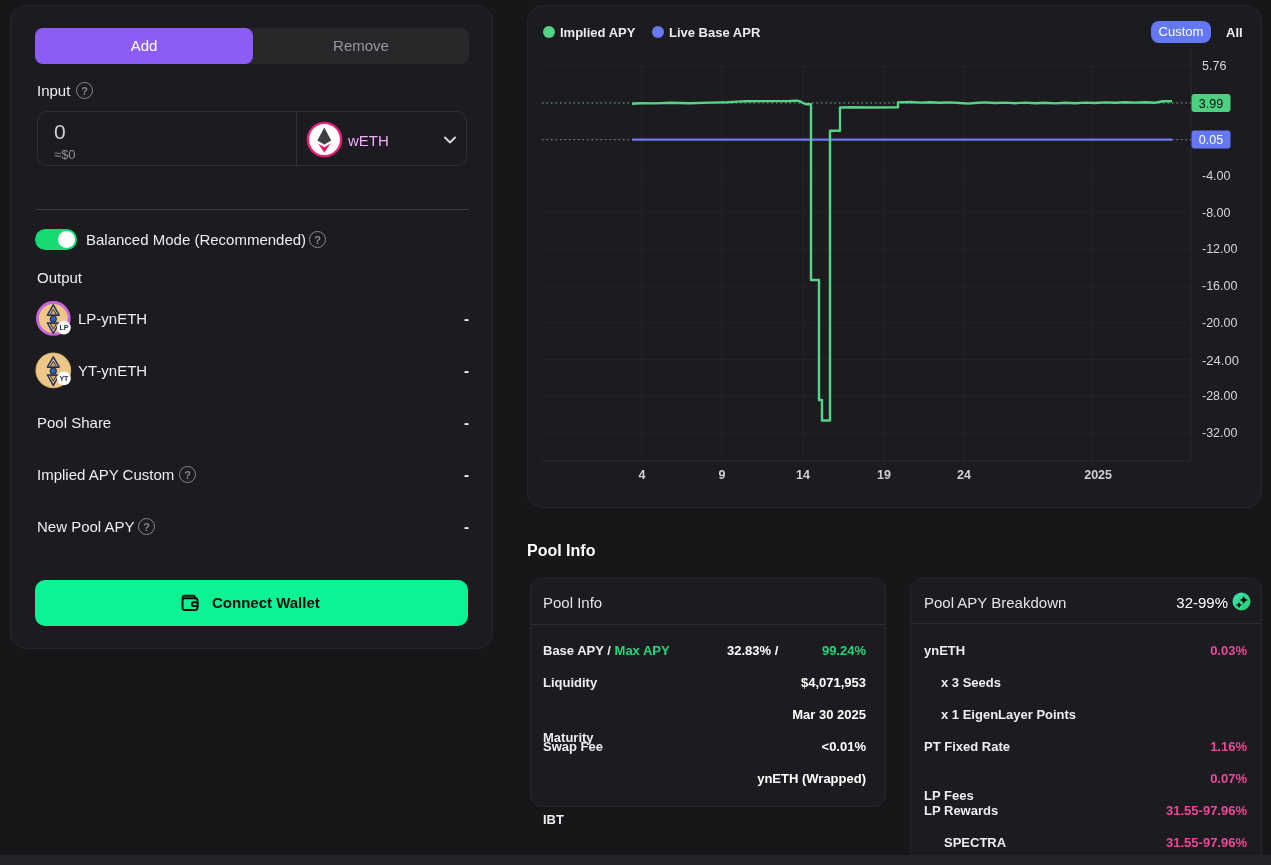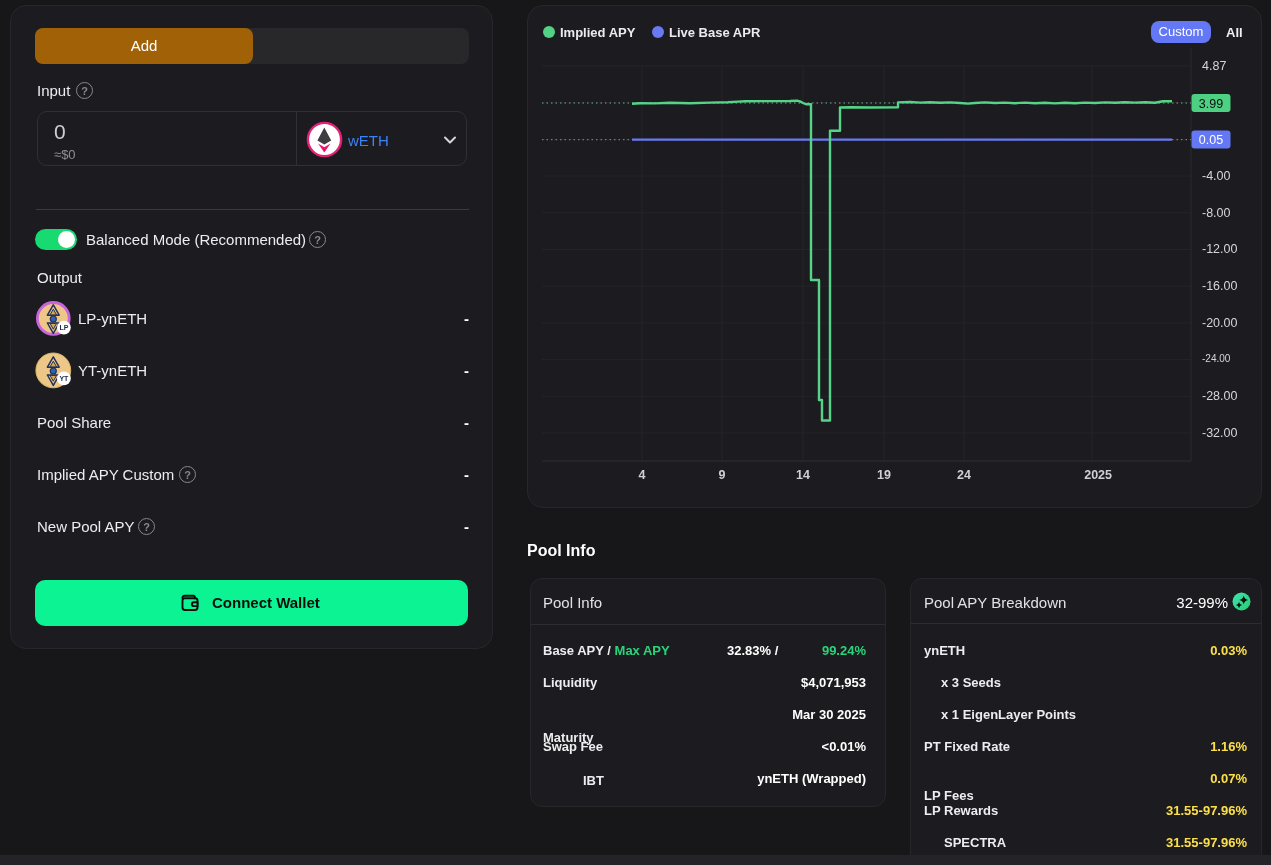--- a/index.html
+++ b/index.html
@@ -6,46 +6,48 @@
     font-family:"Liberation Sans", sans-serif;}
   .abs{position:absolute;}
   #stage{position:relative;width:1271px;height:865px;background:#17171a;}
   .card{position:absolute;background:#1c1c20;border:1px solid #26262b;border-radius:16px;box-sizing:border-box;}
   .lbl{color:#ededef;font-size:15px;font-weight:500;}
   .dash{color:#fff;font-size:15px;font-weight:700;}
   .qicon{display:inline-block;width:17px;height:17px;border:1.5px solid #87878d;border-radius:50%;
     color:#87878d;font-size:11px;font-weight:700;text-align:center;line-height:17px;box-sizing:border-box;}
   .row{color:#ededf0;font-size:13px;font-weight:700;text-align:center;}
   .rowv{color:#ffffff;font-size:13px;font-weight:700;left:666px;width:200px;text-align:right;}
-  .rowv2{color:#fde047;font-size:13px;font-weight:700;left:1047px;width:200px;text-align:right;}
+  .rowv2{color:#ec4899;font-size:13px;font-weight:700;left:1047px;width:200px;text-align:right;}
 </style>
 </head>
 <body>
 <div id="stage">
 
   <div class="card" style="left:10px;top:5px;width:483px;height:644px;"></div>
 
   <div class="abs" style="left:35px;top:28px;width:434px;height:36px;background:#28282b;border-radius:8px;"></div>
-  <div class="abs" style="left:35px;top:28px;width:218px;height:36px;background:#a16207;border-radius:8px;
+  <div class="abs" style="left:35px;top:28px;width:218px;height:36px;background:#8b5cf6;border-radius:8px;
       color:#fff;font-size:15px;font-weight:500;text-align:center;line-height:36px;">Add</div>
+  <div class="abs" style="left:253px;top:28px;width:216px;height:36px;color:#97979d;font-size:15px;font-weight:500;
+      text-align:center;line-height:36px;">Remove</div>
 
   <div class="abs lbl" style="left:37px;top:82px;">Input</div>
   <div class="abs qicon" style="left:76px;top:82px;">?</div>
 
   <div class="abs" style="left:37px;top:111px;width:430px;height:55px;border:1px solid #2f2f34;border-radius:10px;box-sizing:border-box;"></div>
   <div class="abs" style="left:296px;top:112px;width:1px;height:53px;background:#2f2f34;"></div>
   <div class="abs" style="left:54px;top:120px;color:#cfcfd2;font-size:21px;font-weight:500;">0</div>
   <div class="abs" style="left:54px;top:147px;color:#8f8f95;font-size:13px;">≈$0</div>
 
   <svg class="abs" style="left:306px;top:121px;" width="37" height="37" viewBox="0 0 37 37">
     <circle cx="18.5" cy="18.5" r="16.6" fill="#ffffff" stroke="#e61f78" stroke-width="2.4"></circle>
     <polygon points="18.3,6.6 25.2,19.5 18.3,23.4 11.4,19.5" fill="#3d3d42"></polygon>
     <polygon points="12.1,22.6 18.3,26.3 24.5,22.6 18.3,31.4" fill="#f20d70"></polygon>
   </svg>
-  <div class="abs" style="left:348px;top:132px;color:#3b82f6;font-size:15px;font-weight:500;">wETH</div>
+  <div class="abs" style="left:348px;top:132px;color:#f0abfc;font-size:15px;font-weight:500;">wETH</div>
   <svg class="abs" style="left:443px;top:133px;" width="14" height="14" viewBox="0 0 14 14">
     <polyline points="2,4.5 7,9.5 12,4.5" fill="none" stroke="#d6d6da" stroke-width="2" stroke-linecap="round" stroke-linejoin="round"></polyline>
   </svg>
 
   <div class="abs" style="left:36px;top:209px;width:433px;height:1px;background:#3a3a3f;"></div>
 
   <div class="abs" style="left:35px;top:229px;width:42px;height:21px;background:#17da70;border-radius:11px;"></div>
   <div class="abs" style="left:58px;top:231px;width:17px;height:17px;background:#fff;border-radius:50%;"></div>
   <div class="abs lbl" style="left:86px;top:231px;">Balanced Mode (Recommended)</div>
   <div class="abs qicon" style="left:309px;top:231px;">?</div>
@@ -145,27 +147,27 @@
       L811,280 L819,280 L819,400 L822,400 L822,420.5 L830,420.5
       L830,130.8 L840,130.8 L840,107.5 L852,107.2 L870,107.5 L898,107.3
       L898,102.4 L910,102.0 L920,102.6 L930,102.2 L940,102.8 L950,102.4 L960,103.0 L968,103.6 L975,103.0 L985,102.4 L995,103.0 L1005,102.6 L1015,103.2 L1025,102.6 L1035,103.2 L1045,102.8 L1055,103.4 L1065,102.8 L1075,103.2 L1085,102.6 L1095,103.0 L1105,102.4 L1115,102.8 L1125,102.2 L1135,102.6 L1145,102.2 L1155,102.8 L1163,101.3 L1172,101.2" fill="none" stroke="#55d488" stroke-width="2.4" stroke-linejoin="round"></path>
 
     <rect x="1191.5" y="94" width="39" height="18" rx="3" fill="#4ed083"></rect>
     <text x="1211" y="107.5" font-size="12.5" font-weight="500" fill="#0d0d0f" text-anchor="middle">3.99</text>
     <rect x="1191.5" y="130.5" width="39" height="18" rx="3" fill="#6478f6"></rect>
     <text x="1211" y="144" font-size="12.5" font-weight="500" fill="#ffffff" text-anchor="middle">0.05</text>
   </svg>
 
-  <div class="abs" style="left:1202px;top:59px;color:#d6d6d9;font-size:12.5px;">4.87</div>
+  <div class="abs" style="left:1202px;top:59px;color:#d6d6d9;font-size:12.5px;">5.76</div>
   <div class="abs" style="left:1202px;top:169px;color:#d6d6d9;font-size:12.5px;">-4.00</div>
   <div class="abs" style="left:1202px;top:206px;color:#d6d6d9;font-size:12.5px;">-8.00</div>
   <div class="abs" style="left:1202px;top:242px;color:#d6d6d9;font-size:12.5px;">-12.00</div>
   <div class="abs" style="left:1202px;top:279px;color:#d6d6d9;font-size:12.5px;">-16.00</div>
   <div class="abs" style="left:1202px;top:316px;color:#d6d6d9;font-size:12.5px;">-20.00</div>
-  <div class="abs" style="left:1202px;top:353px;color:#d6d6d9;font-size:10px;">-24.00</div>
+  <div class="abs" style="left:1202px;top:353px;color:#d6d6d9;font-size:13px;">-24.00</div>
   <div class="abs" style="left:1202px;top:389px;color:#d6d6d9;font-size:12.5px;">-28.00</div>
   <div class="abs" style="left:1202px;top:426px;color:#d6d6d9;font-size:12.5px;">-32.00</div>
 
   <div class="abs" style="left:622px;top:468px;width:40px;text-align:center;color:#d0d0d3;font-size:12.5px;font-weight:600;">4</div>
   <div class="abs" style="left:702px;top:468px;width:40px;text-align:center;color:#d0d0d3;font-size:12.5px;font-weight:600;">9</div>
   <div class="abs" style="left:783px;top:468px;width:40px;text-align:center;color:#d0d0d3;font-size:12.5px;font-weight:600;">14</div>
   <div class="abs" style="left:864px;top:468px;width:40px;text-align:center;color:#d0d0d3;font-size:12.5px;font-weight:600;">19</div>
   <div class="abs" style="left:944px;top:468px;width:40px;text-align:center;color:#d0d0d3;font-size:12.5px;font-weight:600;">24</div>
   <div class="abs" style="left:1072px;top:468px;width:40px;text-align:right;color:#d0d0d3;font-size:12.5px;font-weight:600;">2025</div>
 
@@ -176,21 +178,21 @@
   <div class="abs" style="left:531px;top:624px;width:354px;height:1px;background:#2c2c31;"></div>
 
   <div class="abs row" style="left:543px;top:643px;"><span>Base APY / </span><span style="color:#2ad47a;">Max APY</span></div>
   <div class="abs rowv" style="top:643px;"><span>32.83% / </span><span style="color:#2ad47a;margin-left:40px;">99.24%</span></div>
   <div class="abs row" style="left:543px;top:675px;">Liquidity</div>
   <div class="abs rowv" style="top:675px;">$4,071,953</div>
   <div class="abs row" style="left:543px;top:707px;margin-top:23px;">Maturity</div>
   <div class="abs rowv" style="top:707px;">Mar 30 2025</div>
   <div class="abs row" style="left:543px;top:739px;">Swap Fee</div>
   <div class="abs rowv" style="top:739px;">&lt;0.01%</div>
-  <div class="abs row" style="left:543px;top:773px;margin-left:40px;">IBT</div>
+  <div class="abs row" style="left:543px;top:812px;">IBT</div>
   <div class="abs rowv" style="top:771px;">ynETH (Wrapped)</div>
 
   <div class="card" style="left:910px;top:578px;width:352px;height:292px;border-radius:12px;"></div>
   <div class="abs" style="left:924px;top:594px;color:#e2e2e6;font-size:15px;">Pool APY Breakdown</div>
   <div class="abs" style="left:911px;top:623px;width:350px;height:1px;background:#2c2c31;"></div>
   <div class="abs" style="color:#fff;font-size:15px;font-weight:500;top:594px;left:1150px;width:78px;text-align:right;">32-99%</div>
   <svg class="abs" style="left:1232px;top:592px;" width="19" height="19" viewBox="0 0 19 19">
     <defs>
         <linearGradient id="sg" x1="0" y1="0" x2="1" y2="1">
       <stop offset="0" stop-color="#40e2b1"></stop>

